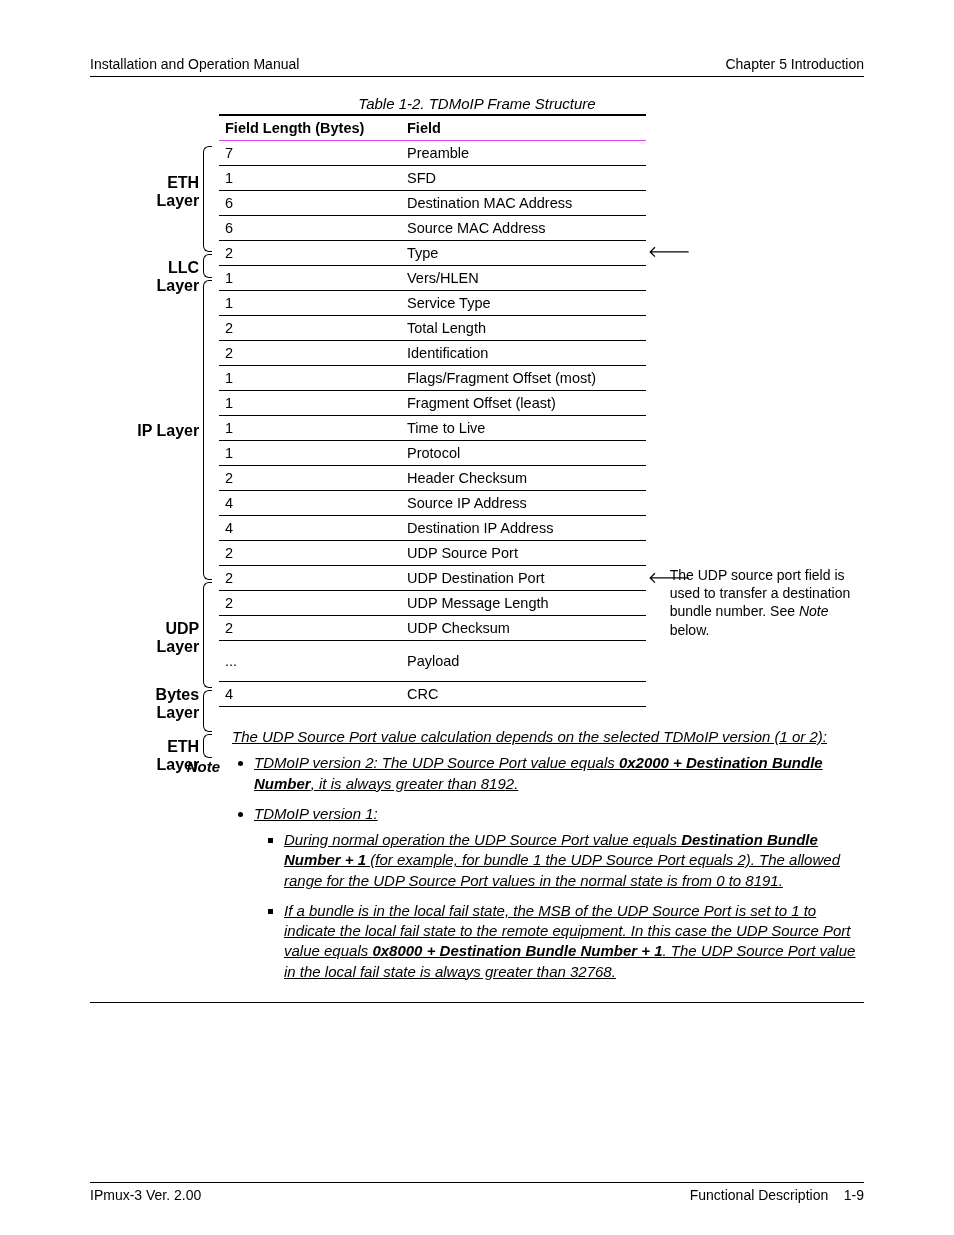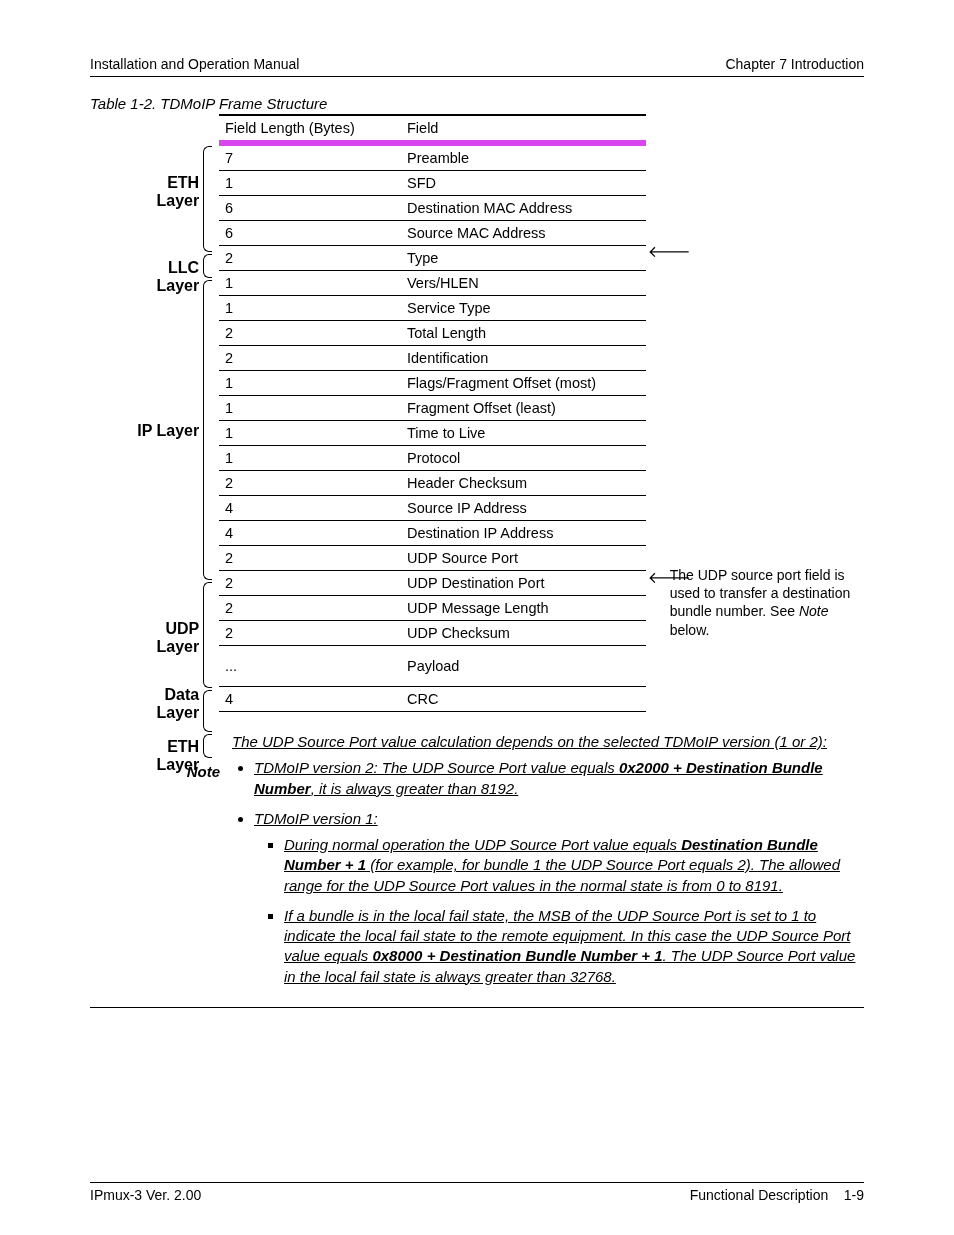--- a/index.html
+++ b/index.html
@@ -18,20 +18,21 @@
     margin-top: 8px;
   }
   .header {
     display: flex;
     justify-content: space-between;
     font-size: 14px;
     border-bottom: 1px solid #000;
     padding-bottom: 4px;
   }
   .table-caption {
+    text-align: center;
     font-style: italic;
     font-size: 15px;
     margin-top: 18px;
     margin-bottom: 2px;
   }
   .frame-area {
     position: relative;
     display: flex;
     align-items: flex-start;
   }
@@ -65,23 +66,23 @@
     border-collapse: collapse;
     width: 430px;
     font-size: 14.5px;
   }
   table.frame th, table.frame td {
     text-align: left;
     padding: 4px 6px;
     border-top: 1px solid #000;
   }
   table.frame thead th {
-    font-weight: 400;
+    font-weight: 700;
     border-top: 2px solid #000;
-    border-bottom: 6px solid #d946ef;
+    border-bottom: 1px solid #d946ef;
   }
   table.frame tr.last td {
     border-bottom: 1px solid #000;
   }
   .annot-col {
     width: 220px;
     position: relative;
     font-size: 14px;
   }
   .annot {
@@ -140,36 +141,36 @@
     padding-top: 4px;
   }
 </style>
 </head>
 <body>
 
 <div class="page">
 
   <div class="header">
     <span>Installation and Operation Manual</span>
-    <span>Chapter 7  Introduction</span>
+    <span>Chapter 5  Introduction</span>
   </div>
 
   <div class="table-caption">Table 1-2.  TDMoIP Frame Structure</div>
 
   <div class="frame-area">
 
     <div class="labels-col">
       <div class="layer-label" style="top:60px;"><span style="white-space:pre-line;">ETH
 Layer</span></div>
       <div class="layer-label" style="top:145px;text-align:right;"><span style="white-space:pre-line;">LLC
 Layer</span></div>
       <div class="layer-label" style="top:308px;"><span style="white-space:pre-line;">IP Layer</span></div>
       <div class="layer-label" style="top:506px;"><span style="white-space:pre-line;">UDP
 Layer</span></div>
-      <div class="layer-label" style="top:572px;"><span style="white-space:pre-line;">Data
+      <div class="layer-label" style="top:572px;"><span style="white-space:pre-line;">Bytes
 Layer</span></div>
       <div class="layer-label" style="top:624px;"><span style="white-space:pre-line;">ETH
 Layer</span></div>
     </div>
 
     <div class="braces-col">
       <div class="brace" style="top:32px; height:104px;"></div>
       <div class="brace" style="top:140px; height:22px;"></div>
       <div class="brace" style="top:166px; height:298px;"></div>
       <div class="brace" style="top:468px; height:104px;"></div>

